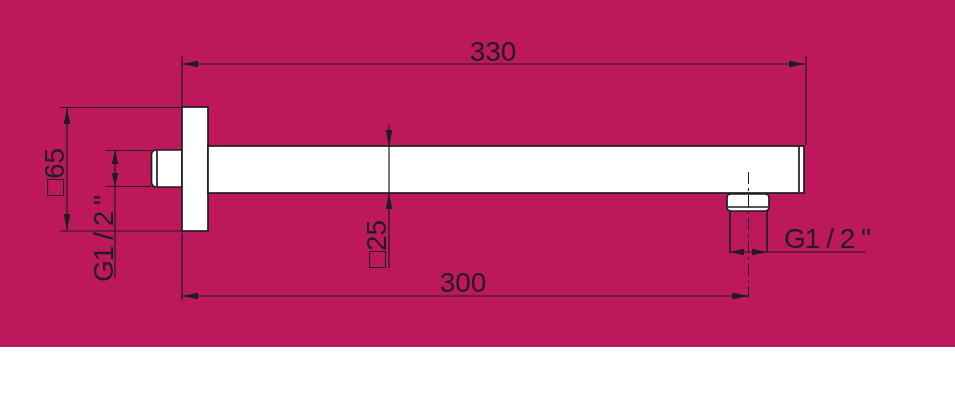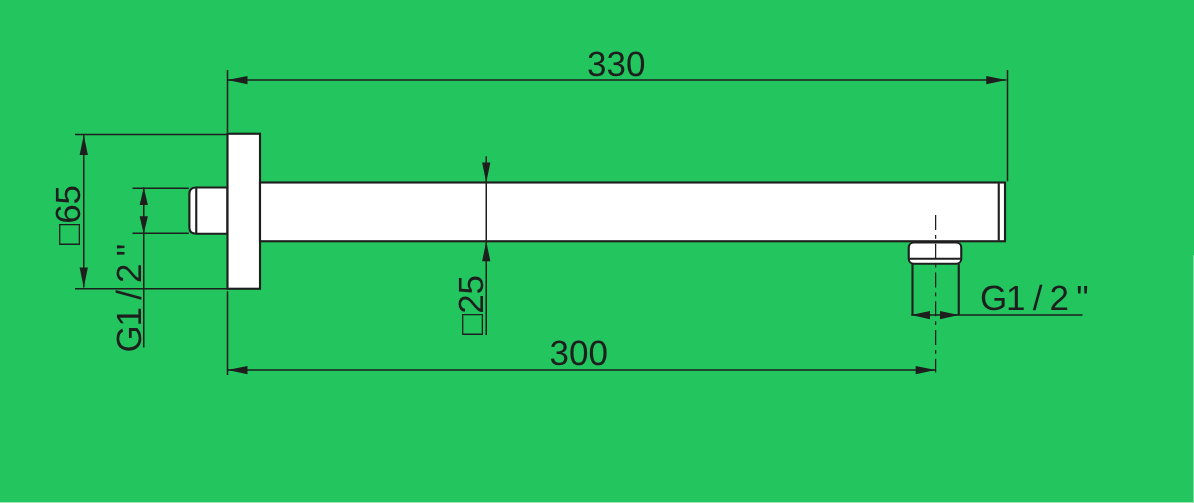--- a/index.html
+++ b/index.html
@@ -1,20 +1,20 @@
 <!DOCTYPE html>
 <html><head>
 <meta charset="utf-8">
 <style>
   html,body{
     margin:0;padding:0;background:#ffffff;
     font-family:"Liberation Sans","DejaVu Sans",sans-serif;
   }
   .canvas{
-    position:relative;width:955px;height:402px;background:#22c55e;overflow:hidden;
+    position:relative;width:955px;height:347px;background:#be185d;overflow:hidden;
   }
   svg text{
     fill:#1e1e1e;
     font-family:"Liberation Sans","DejaVu Sans",sans-serif;
     font-size:28px;
   }
   .obj{stroke:#1e1e1e;stroke-width:1.7;fill:none;}
   .objfill{stroke:#1e1e1e;stroke-width:1.7;fill:#ffffff;}
   .dim{stroke:#1e1e1e;stroke-width:1.2;fill:none;}
   .arr{fill:#1e1e1e;stroke:none;}

